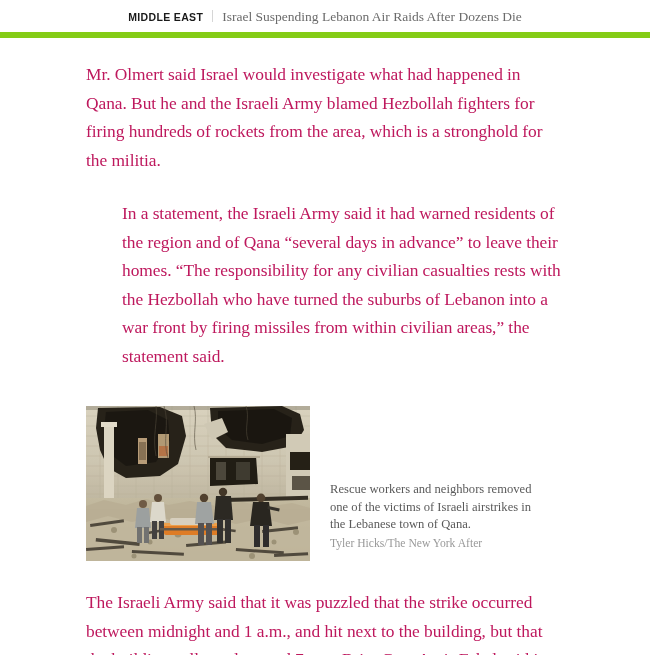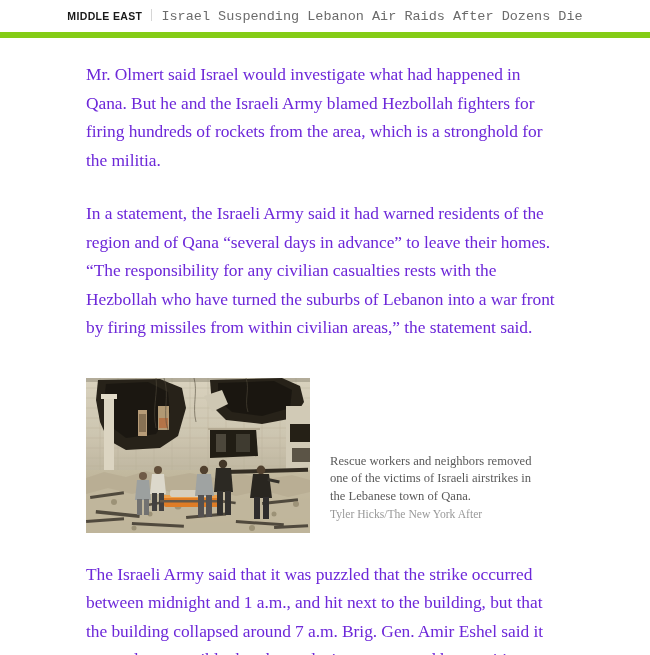--- a/index.html
+++ b/index.html
@@ -43,43 +43,43 @@
   .header-divider {
     display: inline-block;
     width: 1px;
     height: 12px;
     background: #d6d6d6;
     margin: 0 9px;
     position: relative;
     top: 1px;
   }
   .header-title {
-    font-family: Liberation Mono, monospace;
+    font-family: Liberation Serif, serif;
     font-size: 13.5px;
     color: #6b6b6b;
     line-height: 1;
     white-space: nowrap;
   }
 
   
   .article {
     padding: 0 86px 0 86px;
     box-sizing: border-box;
     width: 650px;
   }
   .para {
     font-family: "Liberation Serif", serif;
     font-size: 17.4px;
     line-height: 28.5px;
-    color: #6d28d9;
+    color: #be185d;
     margin: 0;
     letter-spacing: -0.05px;
   }
   .para.first { margin-top: 22px; }
-  .para.second { margin-top: 25px; }
+  .para.second { margin-top: 25px; margin-left: 36px; }
   .para.last { margin-top: 27px; }
 
   
   .figure {
     margin: 0;
     padding: 0;
     margin-top: 36px;
     display: flex;
     align-items: center;
     gap: 0;

